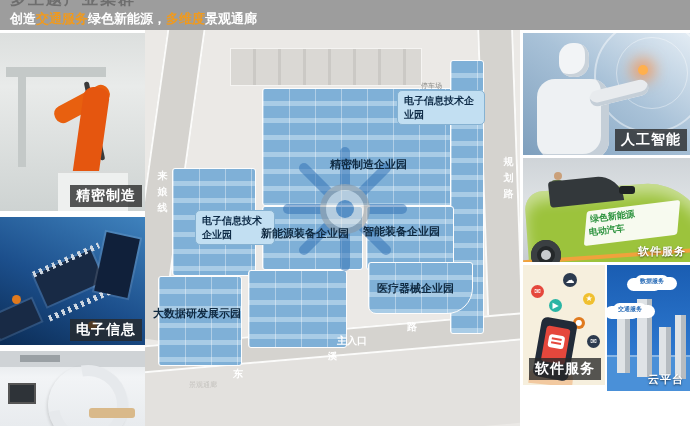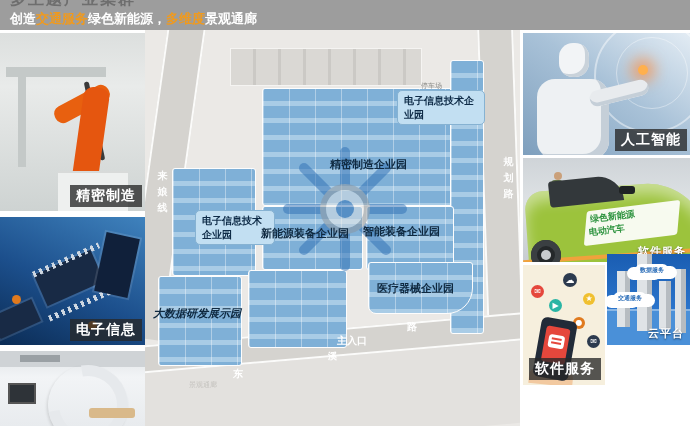--- a/index.html
+++ b/index.html
@@ -175,21 +175,21 @@
       </g>
       <circle cx="67" cy="67" r="22" fill="#e9e9e7" stroke="#8b949c" stroke-width="6"></circle>
       <circle cx="67" cy="67" r="9" fill="#2f6fb5"></circle>
     </svg>
 
     <div class="park-pill" style="left:252px;top:60px;width:74px;">电子信息技术企业园</div>
     <div class="park-text" style="left:185px;top:127px;">精密制造企业园</div>
     <div class="park-pill" style="left:50px;top:180px;width:66px;">电子信息技术企业园</div>
     <div class="park-text" style="left:116px;top:196px;">新能源装备企业园</div>
     <div class="park-text" style="left:218px;top:194px;">智能装备企业园</div>
-    <div class="park-text" style="left:8px;top:276px;font-style:italic;">大数据研发展示园</div>
+    <div class="park-text" style="left:8px;top:276px;">大数据研发展示园</div>
     <div class="park-text" style="left:232px;top:251px;font-family:Liberation Mono, monospace;">医疗器械企业园</div>
 
     <div class="map-note" style="left:276px;top:51px;font-size:7px;color:#8d8d8a;font-weight:normal;">停车场</div>
     <div class="vroad-name" style="left:10px;top:132px;">来娘线</div>
     <div class="vroad-name" style="left:356px;top:118px;">规划路</div>
     <div class="map-note" style="left:262px;top:290px;font-size:10px;">路</div>
     <div class="map-note" style="left:192px;top:304px;font-size:10px;">主入口</div>
     <div class="map-note" style="left:183px;top:320px;font-size:9px;">溪</div>
     <div class="map-note" style="left:88px;top:337px;font-size:10px;">东</div>
     <div class="map-note" style="left:44px;top:350px;font-size:7px;color:#c4c2be;font-weight:normal;">景观通廊</div>
@@ -230,21 +230,21 @@
     <div class="icon-dot" style="left:64px;top:70px;width:13px;height:13px;background:#2c3a4e;font-size:8px;line-height:13px;">✉</div>
     <div class="hand"></div>
     <div class="phone">
       <div class="phone-screen">
         <div class="chat-bubble"></div>
       </div>
     </div>
     <div class="tag-dark" style="right:4px;bottom:5px;">软件服务</div>
   </div>
 
-  <div class="photo ph-cloud" style="left:607px;top:254px;width:83px;height:91px;">
+  <div class="photo ph-cloud" style="left:607px;top:265px;width:83px;height:126px;">
     <div class="iso-ground"></div>
     <div class="bld" style="left:10px;bottom:18px;width:13px;height:56px;"></div>
     <div class="bld" style="left:30px;bottom:14px;width:15px;height:78px;"></div>
     <div class="bld" style="left:52px;bottom:16px;width:12px;height:48px;"></div>
     <div class="bld" style="left:68px;bottom:12px;width:11px;height:64px;"></div>
     <div class="cloud-blob" style="left:28px;top:10px;">数据服务</div>
     <div class="cloud-blob" style="left:6px;top:38px;">交通服务</div>
     <div class="tag-plain" style="right:6px;bottom:4px;">云平台</div>
   </div>
 

